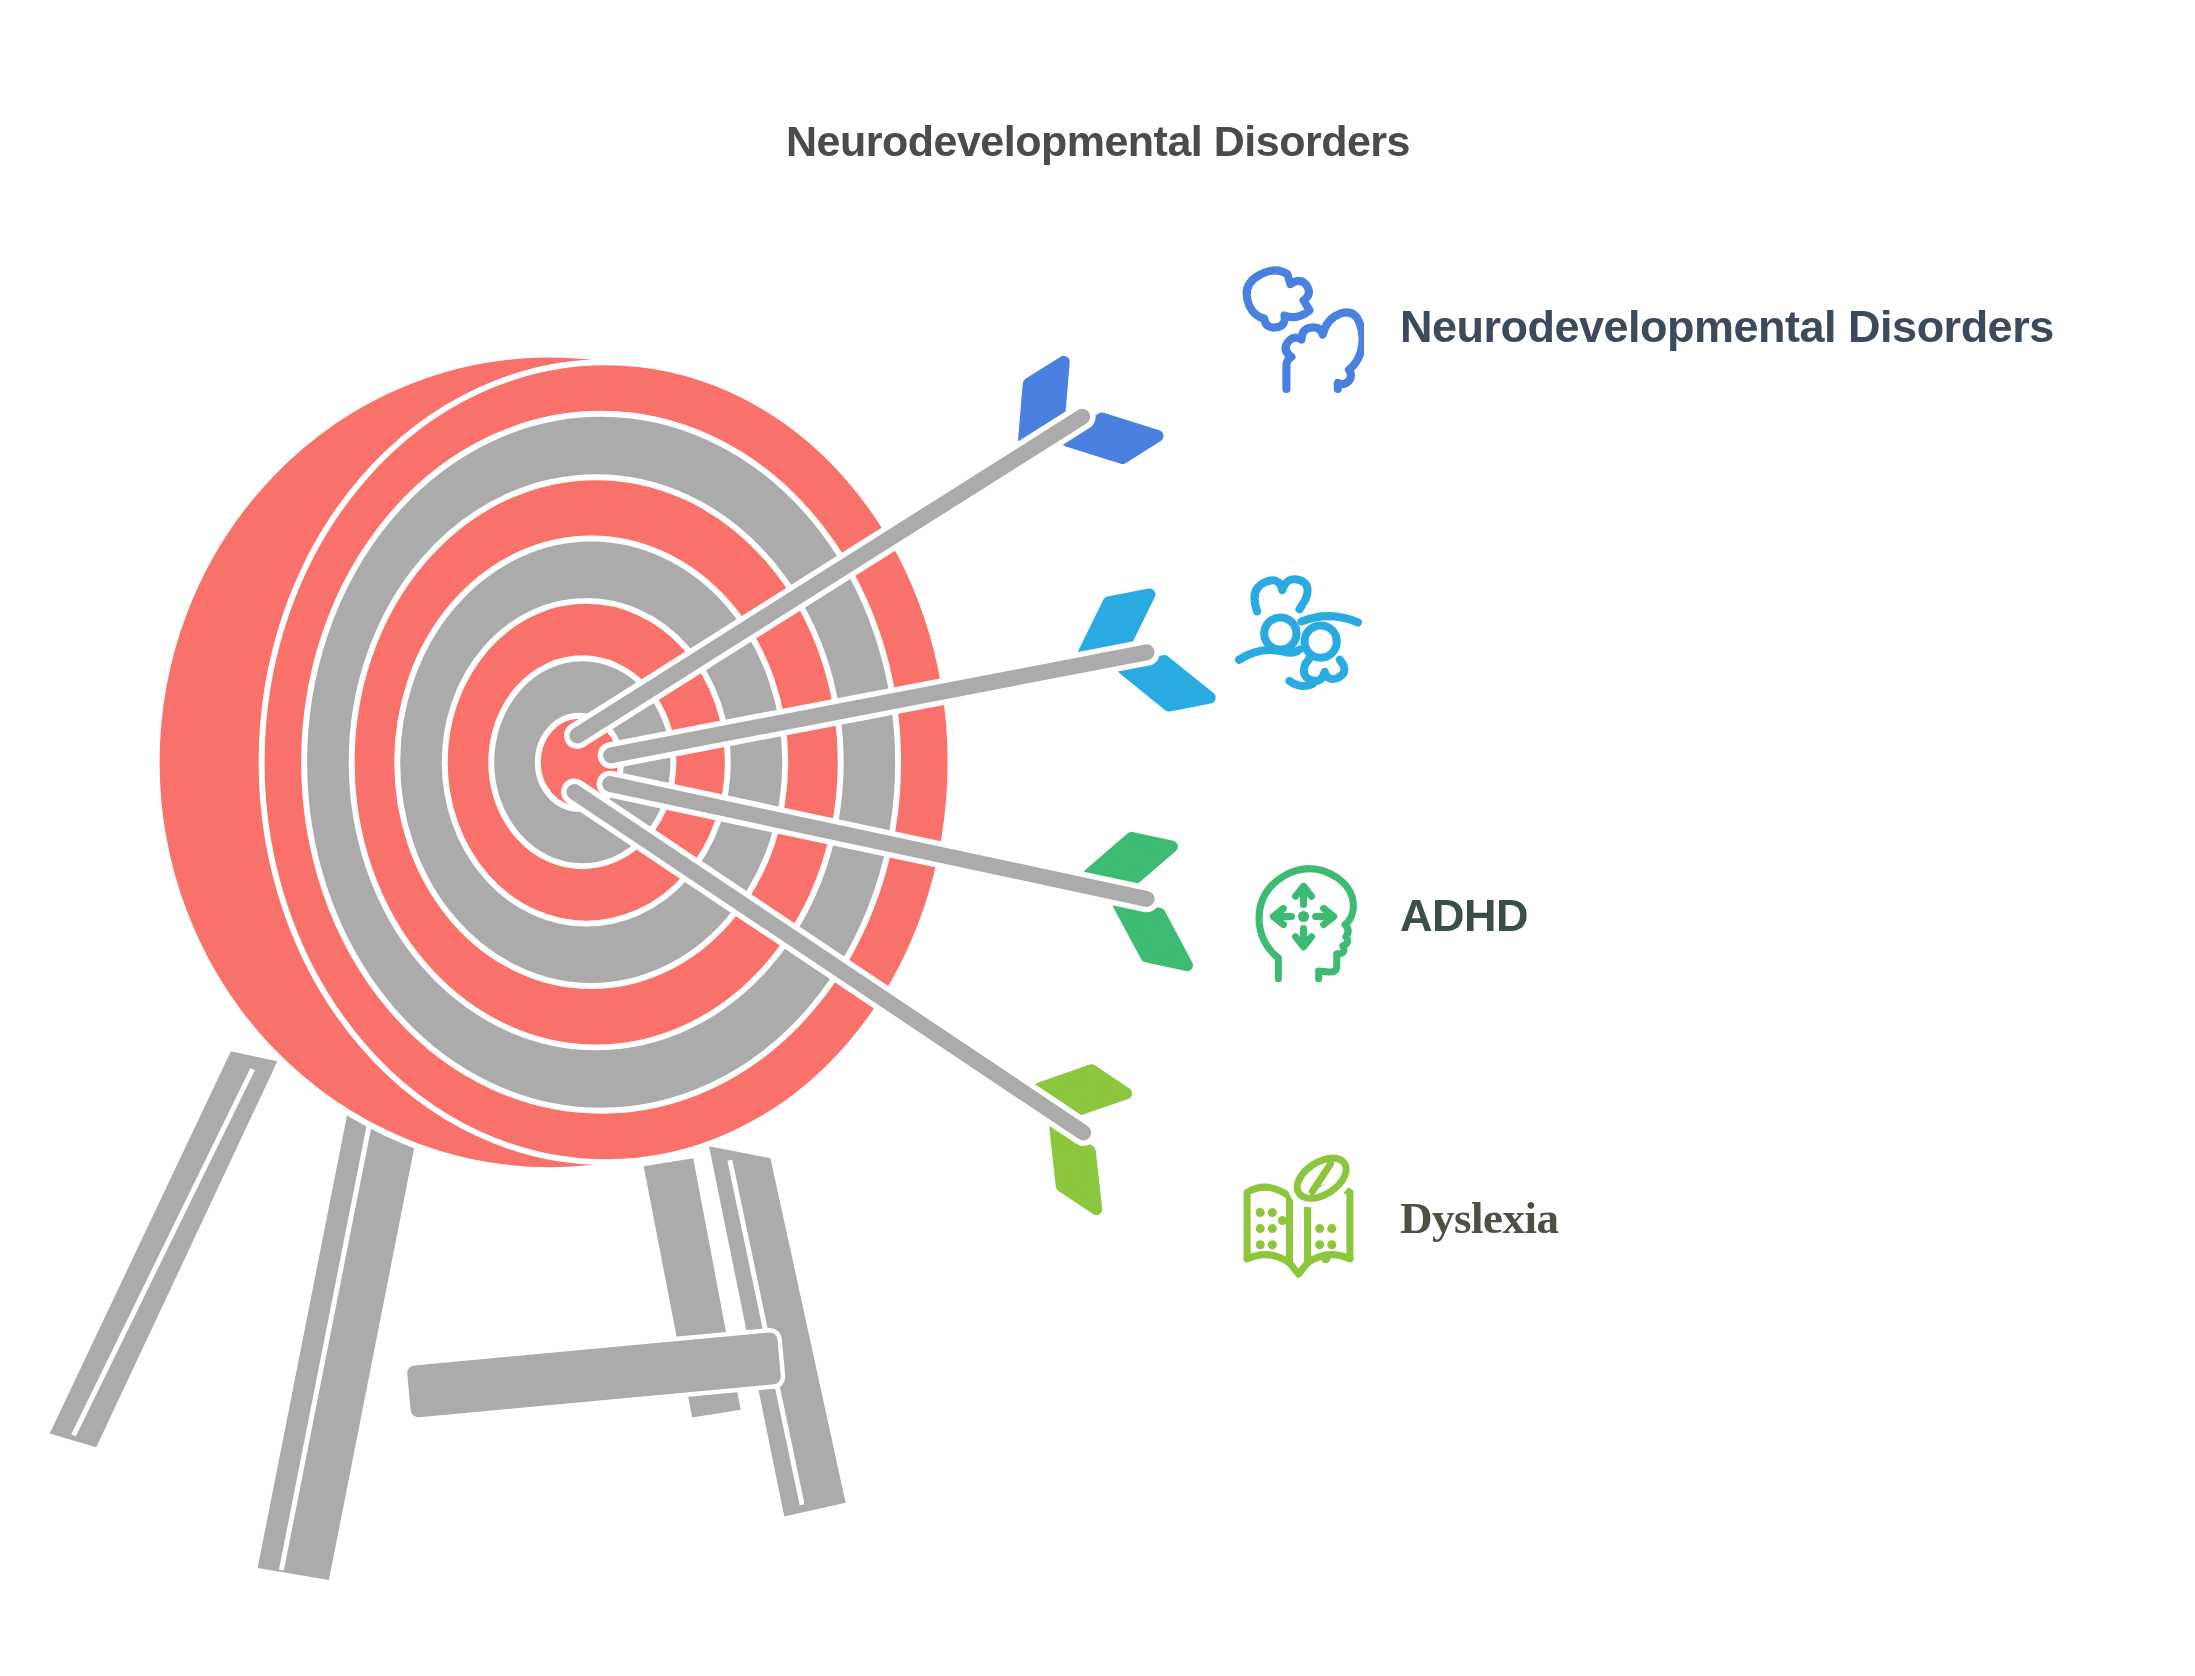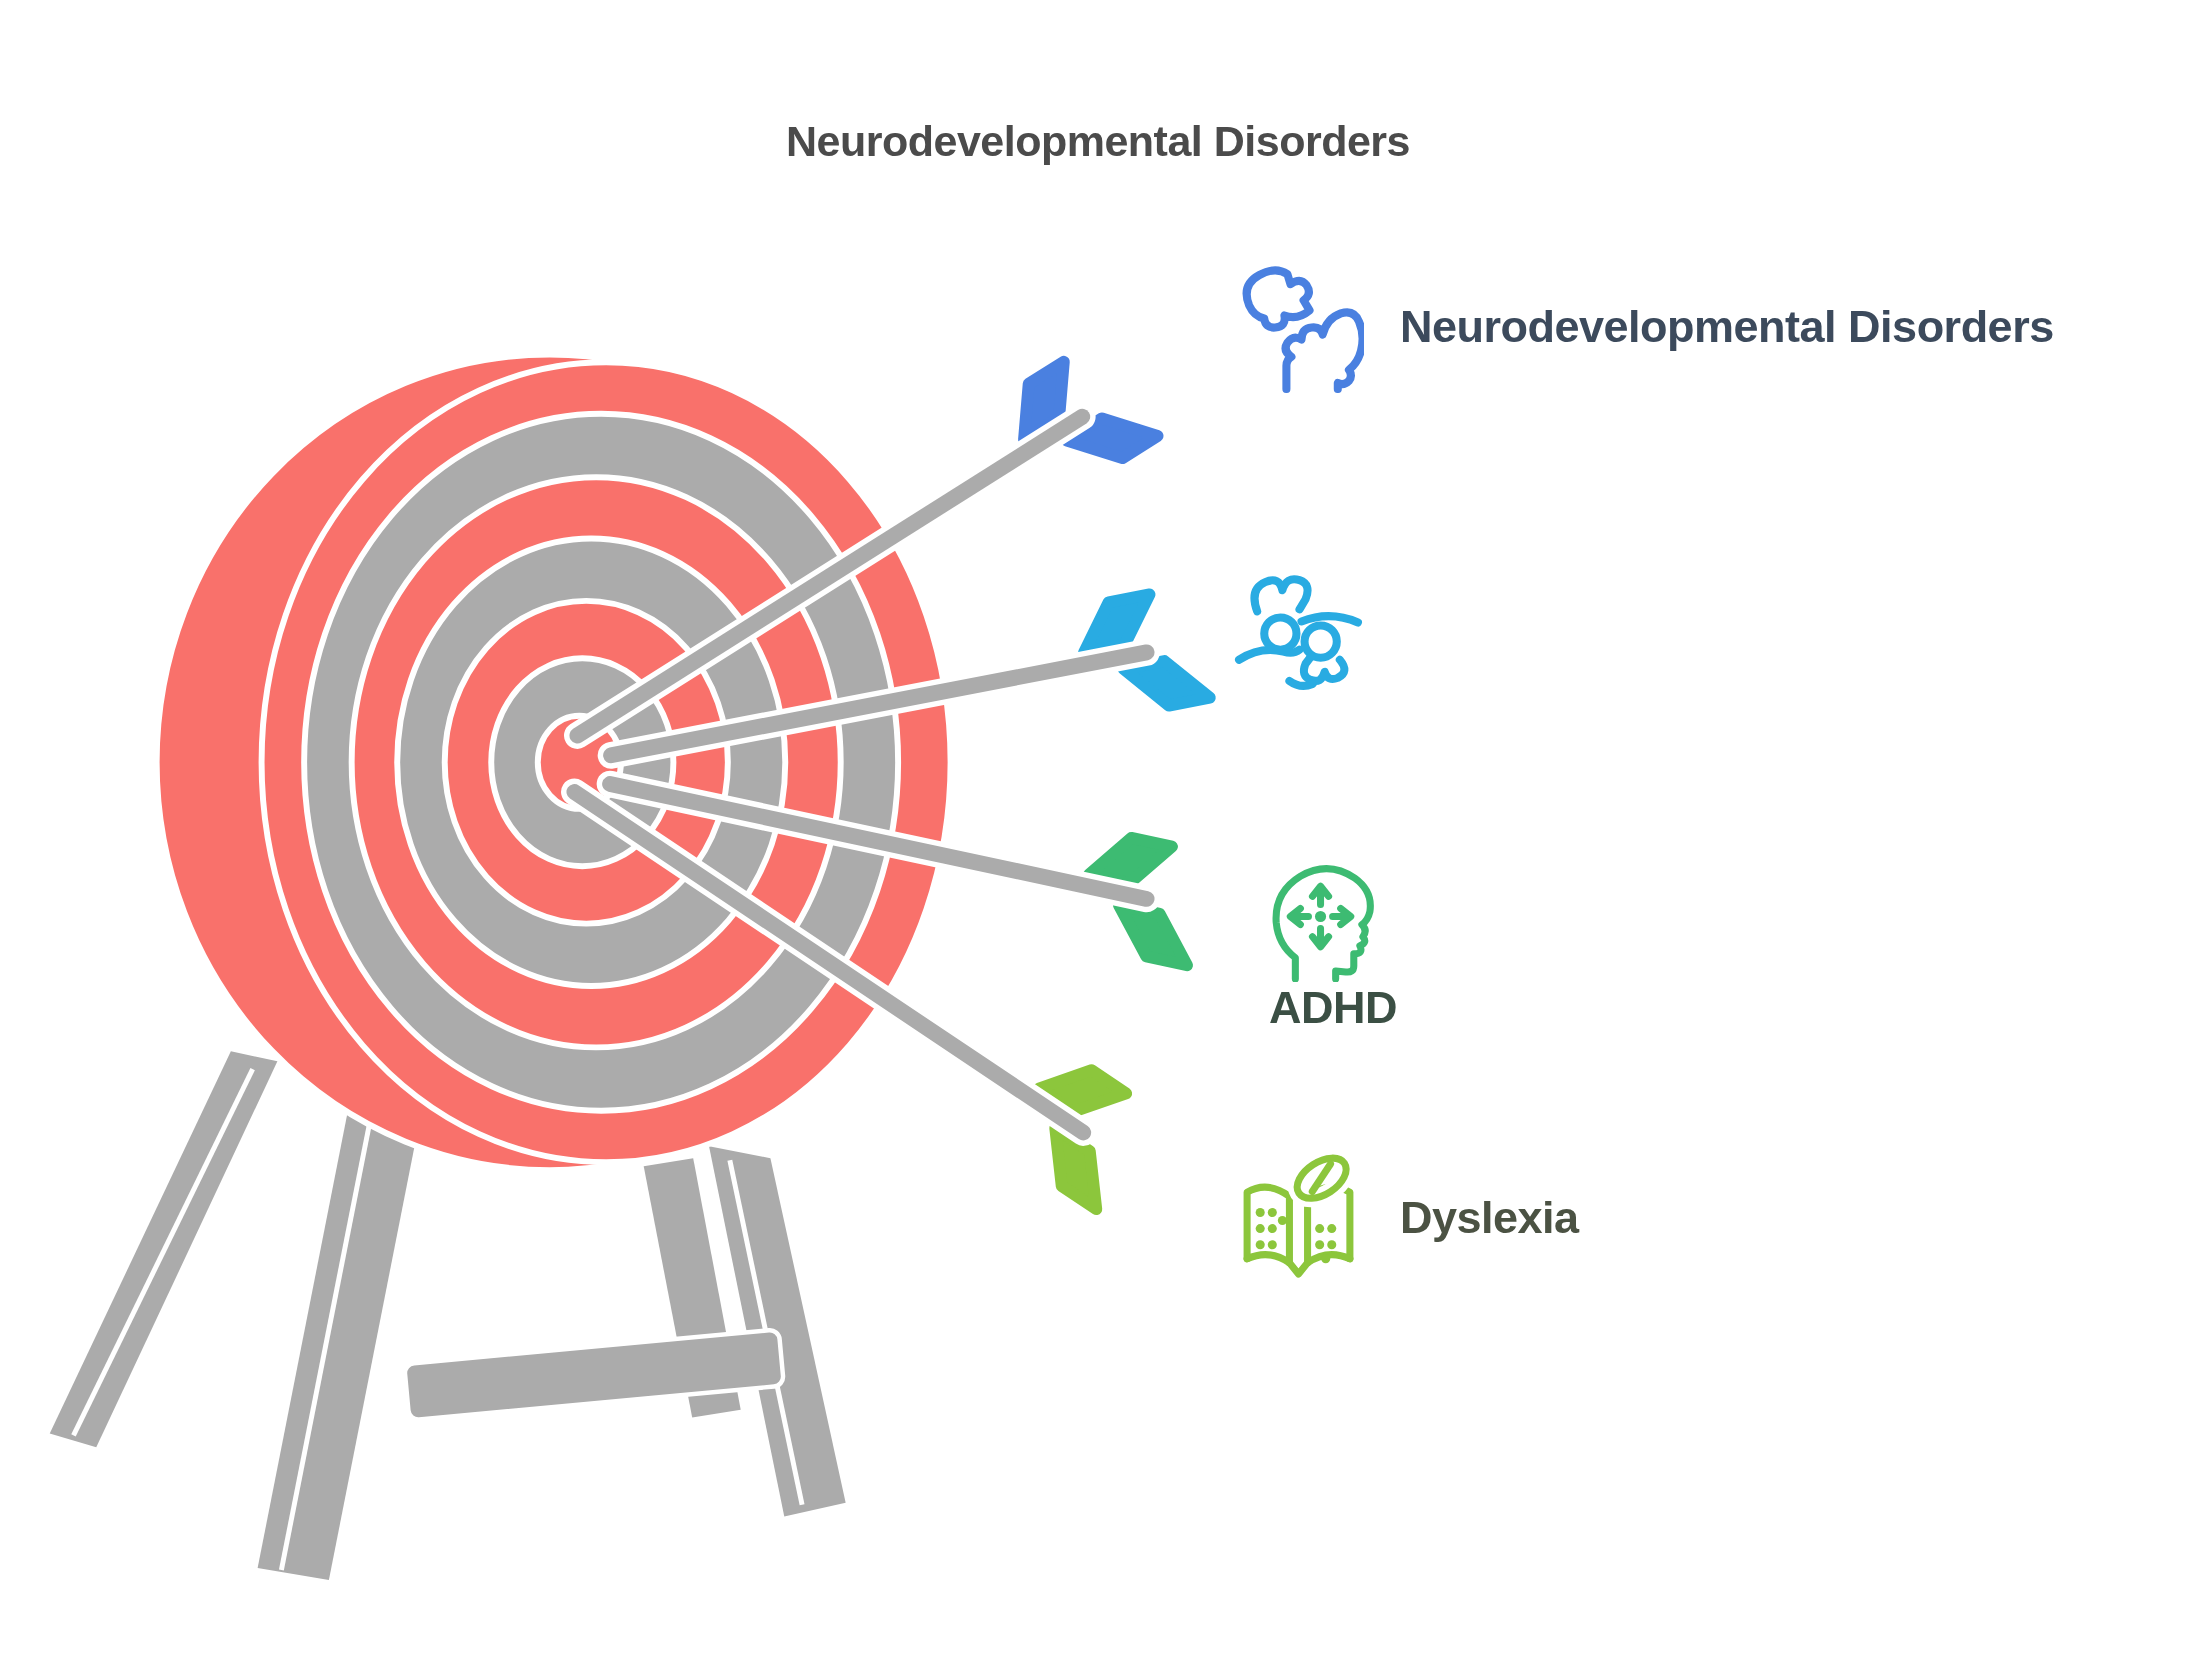--- a/index.html
+++ b/index.html
@@ -4,21 +4,21 @@
 <style>
   html,body{margin:0;padding:0;background:#ffffff;}
   #page{position:relative;width:2124px;height:1676px;background:#ffffff;overflow:hidden;
         font-family:"Liberation Sans", sans-serif;}
   #main-title{position:absolute;left:0;top:117px;width:2196px;text-align:center;
         font-size:43px;font-weight:700;letter-spacing:-0.5px;color:var(--title-ink,#4b4b4b);}
   .legend{position:absolute;left:1233px;top:0;width:950px;height:1676px;}
   .legend-row{position:absolute;left:0;display:flex;align-items:center;height:133px;}
   .legend-row .icon-box{width:131px;height:133px;flex:0 0 131px;}
   .legend-label{margin-left:36px;font-size:45px;font-weight:700;letter-spacing:-0.5px;white-space:nowrap;}
-  .row-1{top:260px;} .row-2{top:562px;} .row-3{top:849px;flex-direction:column;} .row-4{top:1151px;}
+  .row-1{top:260px;} .row-2{top:562px;} .row-3{top:849px;} .row-4{top:1151px;font-family:Liberation Serif, serif;}
   .label-1{color:var(--label-ink-1,#3c4a5c);}
   .label-2{color:var(--label-ink-2,#3a5668);}
   .label-3{color:var(--label-ink-3,#3b4f44);}
   .label-4{color:var(--label-ink-4,#4b5243);}
   .fill-red{fill:var(--target-red,#f9716b);}
   .fill-grey{fill:var(--stand-grey,#ababab);}
   .ring{stroke:#ffffff;stroke-width:6;}
   .shaft-outline{stroke:#ffffff;stroke-width:27;stroke-linecap:round;fill:none;}
   .shaft{stroke:var(--stand-grey,#ababab);stroke-width:16;stroke-linecap:round;fill:none;}
   .leg-stripe{stroke:#ffffff;stroke-width:5;fill:none;}

